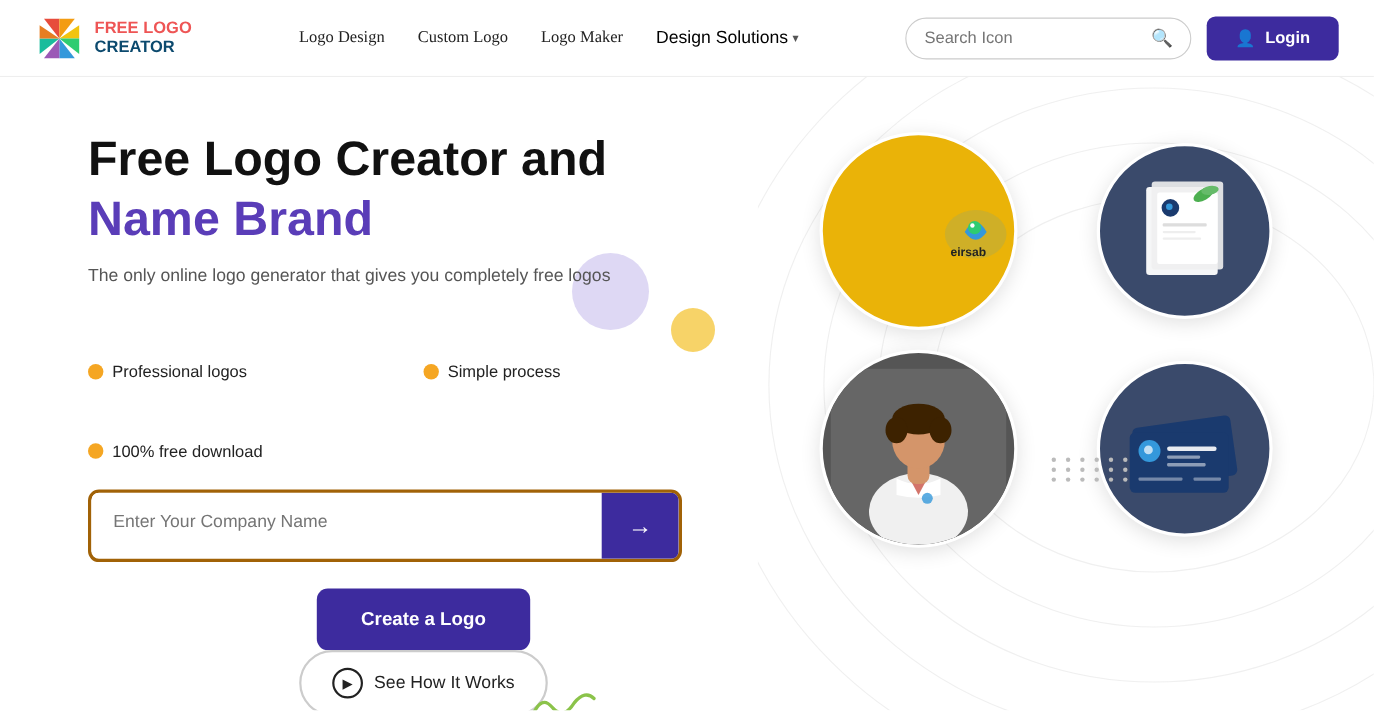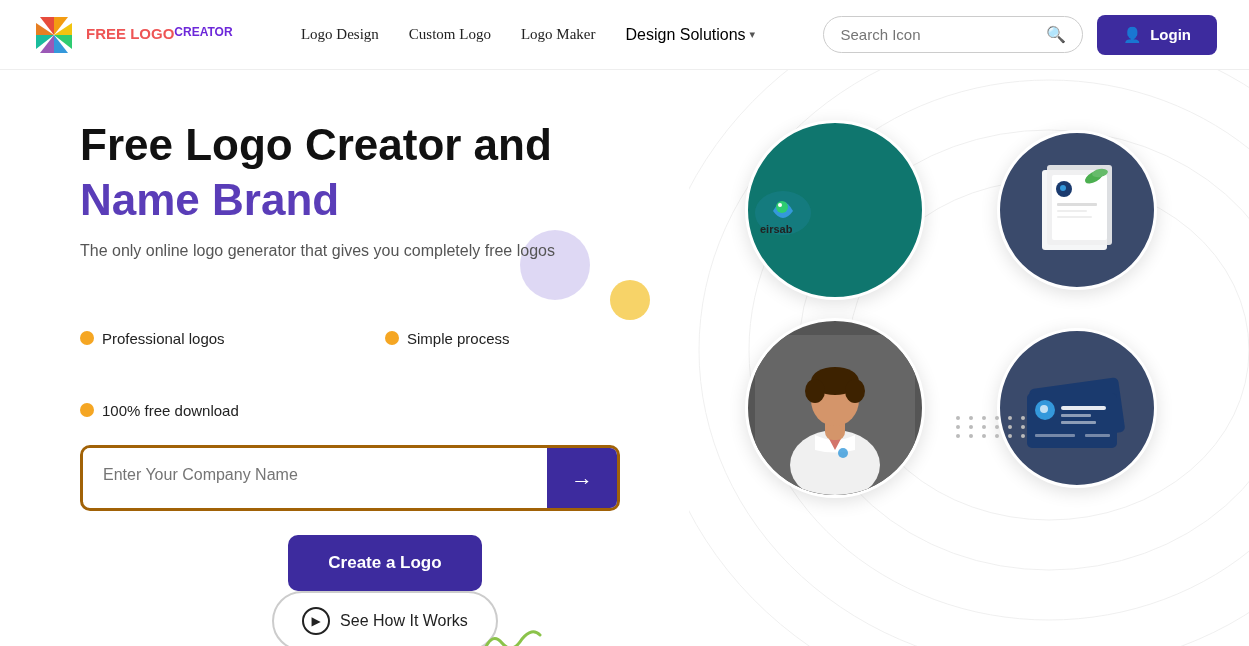--- a/index.html
+++ b/index.html
@@ -6,21 +6,21 @@
     body { font-family: 'Segoe UI', Arial, sans-serif; background: #fff; width: 1249px; height: 646px; overflow: hidden; }
 
     
     .header {
       display: flex; align-items: center; justify-content: space-between;
       padding: 0 32px; height: 70px; border-bottom: 1px solid #eee;
       background: #fff;
     }
     .logo-area { display: flex; align-items: center; gap: 10px; cursor: pointer; }
     .logo-icon { width: 44px; height: 44px; }
-    .logo-text { display: flex; flex-direction: row; line-height: 1.1; }
+    .logo-text { display: flex; flex-direction: column; line-height: 1.1; }
     nav { display: flex; align-items: center; gap: 30px; }
     nav a { text-decoration: none; color: #222; font-size: 15px; font-weight: 500; cursor: pointer; font-family: Liberation Serif, serif; }
     .nav-dropdown { display: flex; align-items: center; gap: 4px; cursor: pointer; }
     .chevron { font-size: 11px; color: #555; }
     .header-right { display: flex; align-items: center; gap: 14px; }
     .search-box {
       display: flex; align-items: center; border: 1.5px solid #ccc; border-radius: 24px;
       padding: 8px 16px; gap: 8px; background: #fff; width: 260px;
     }
     .search-box input {
@@ -91,21 +91,21 @@
 
     .img-circle {
       border-radius: 50%; overflow: hidden; border: 3px solid #fff;
       box-shadow: 0 4px 18px rgba(0,0,0,0.12);
     }
     .img-circle-lg { width: 180px; height: 180px; }
     .img-circle-md { width: 160px; height: 160px; }
 
     
     .preview-logo {
-      background: #0f766e; display: flex; align-items: flex-start; justify-content: center;
+      background: #eab308; display: flex; align-items: flex-end; justify-content: center;
       flex-direction: column; gap: 4px;
     }
 
     
     .preview-card {
       background: #1a3a6e; display: flex; align-items: center; justify-content: center;
     }
     .preview-person {
       background: #555; display: flex; align-items: flex-end; justify-content: center; overflow: hidden;
     }
@@ -146,21 +146,21 @@
       <polygon points="22,22 36,4 22,4" fill="#f39c12"></polygon>
       <polygon points="22,22 40,22 40,10" fill="#f1c40f"></polygon>
       <polygon points="22,22 40,36 40,22" fill="#2ecc71"></polygon>
       <polygon points="22,22 36,40 22,40" fill="#3498db"></polygon>
       <polygon points="22,22 8,40 22,40" fill="#9b59b6"></polygon>
       <polygon points="22,22 4,36 4,22" fill="#1abc9c"></polygon>
       <polygon points="22,22 4,22 4,10" fill="#e67e22"></polygon>
     </svg>
     <div class="logo-text">
       <span style="font-size:15px;font-weight:900;color:#e55;">FREE LOGO</span>
-      <span style="font-size:12px;font-weight:900;color:#6d28d9;">CREATOR</span>
+      <span style="font-size:15px;font-weight:900;color:#0c4a6e;">CREATOR</span>
     </div>
   </div>
 
   <nav>
     <a>Logo Design</a>
     <a>Custom Logo</a>
     <a>Logo Maker</a>
     <span class="nav-dropdown">
       <span>Design Solutions</span>
       <span class="chevron">▾</span>

